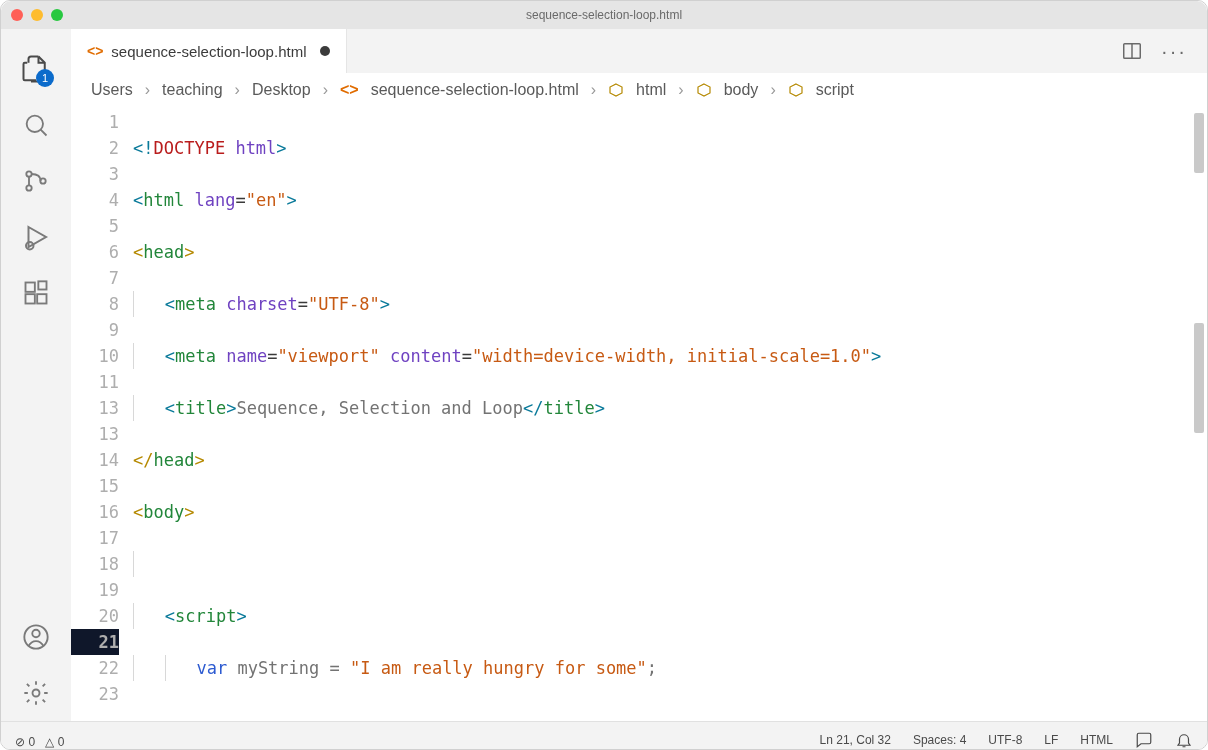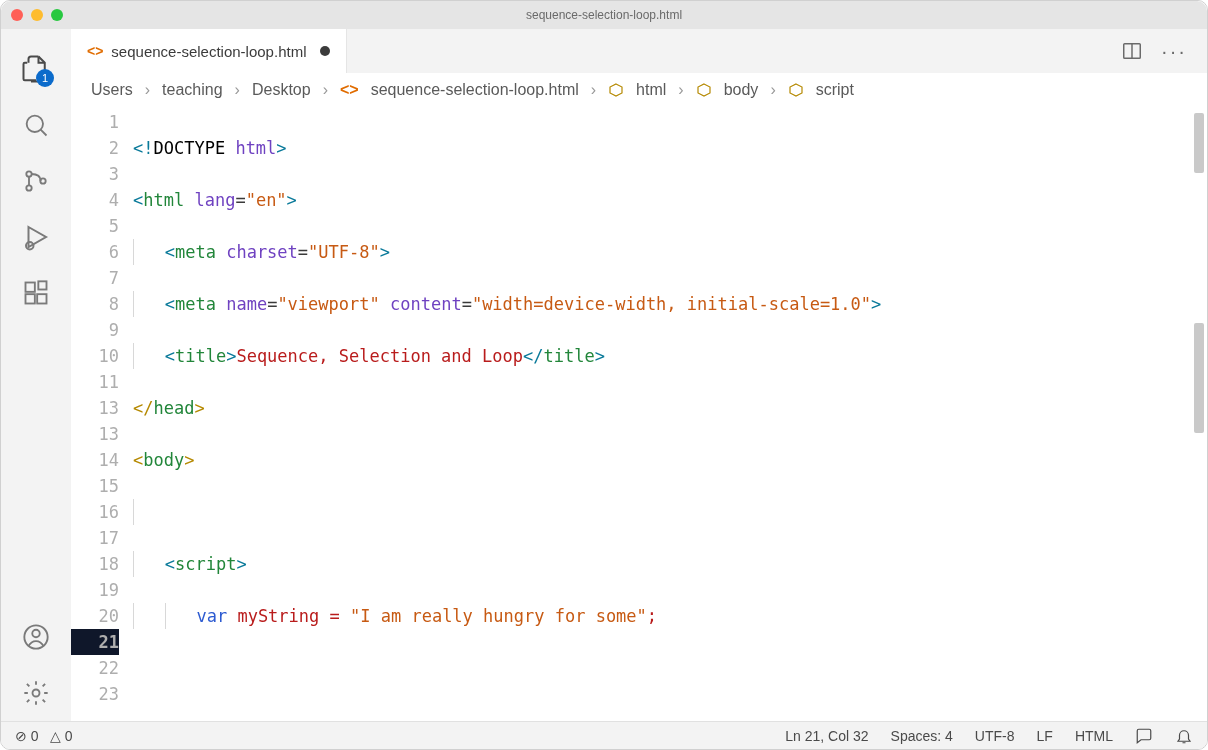--- a/index.html
+++ b/index.html
@@ -87,36 +87,36 @@
     width: 62px; text-align: right; color: #aeaeae;
     padding: 2px 14px 0 0; user-select:none; background:#fff;
   }
   .code { flex:1; padding-top:2px; white-space: pre; position: relative; }
   .line { height: 26px; }
   .hl { background: #0f172a; font-weight: bold; }
   .indent-guide { border-left: 1px solid #d8d8d8; display:inline-block; height:26px; vertical-align:top; }
   
   .br1 { color:#0a7a9a; } 
   .br2 { color:#b58900; }
-  .dkw { color:#000000; } 
+  .dkw { color:#b91c1c; } 
   .tagname { color:#22863a; }
   .attr { color:#6f42c1; }
   .eq { color:#3a3a3a; }
   .str { color:#c75a13; }
-  .plain { color:#b91c1c; }
+  .plain { color:#737373; }
   .kw { color:#2d5bd1; }
   .strlit { color:#c75a13; }
   .minimap {
     width: 16px; background:#fff;
   }
   .minimap-thumb { background:#c9c9c9; width:10px; margin-left:3px; border-radius:2px; }
   
   .statusbar {
     height: 28px; background:#f3f3f3; border-top:1px solid #e1e1e1;
-    display:flex; align-items:center; font-size:14px; color:#4a4a4a;
+    display:flex; align-items:flex-end; font-size:12px; color:#4a4a4a;
     padding: 0 14px;
     gap: 20px;
   }
   .statusbar .right { margin-left:auto; display:flex; gap:22px; align-items:center; }
   svg { display:block; }
 </style>
 </head>
 <body>
 
 <div class="titlebar">
@@ -258,20 +258,21 @@
         <div class="line">18</div>
         <div class="line">19</div>
         <div class="line">20</div>
         <div class="line hl">21</div>
         <div class="line">22</div>
         <div class="line">23</div>
       </div>
       <div class="code">
 <div class="line"><span class="br1">&lt;!</span><span class="dkw">DOCTYPE</span><span class="plain"> </span><span class="attr">html</span><span class="br1">&gt;</span></div>
 <div class="line"><span class="br1">&lt;</span><span class="tagname">html</span><span class="plain"> </span><span class="attr">lang</span><span class="eq">=</span><span class="str">"en"</span><span class="br1">&gt;</span></div>
+<div class="line"><span class="br2">&lt;</span><span class="tagname">head</span><span class="br2">&gt;</span></div>
 <div class="line"><span class="indent-guide"></span>   <span class="br1">&lt;</span><span class="tagname">meta</span><span class="plain"> </span><span class="attr">charset</span><span class="eq">=</span><span class="str">"UTF-8"</span><span class="br1">&gt;</span></div>
 <div class="line"><span class="indent-guide"></span>   <span class="br1">&lt;</span><span class="tagname">meta</span><span class="plain"> </span><span class="attr">name</span><span class="eq">=</span><span class="str">"viewport"</span><span class="plain"> </span><span class="attr">content</span><span class="eq">=</span><span class="str">"width=device-width, initial-scale=1.0"</span><span class="br1">&gt;</span></div>
 <div class="line"><span class="indent-guide"></span>   <span class="br1">&lt;</span><span class="tagname">title</span><span class="br1">&gt;</span><span class="plain">Sequence, Selection and Loop</span><span class="br1">&lt;/</span><span class="tagname">title</span><span class="br1">&gt;</span></div>
 <div class="line"><span class="br2">&lt;/</span><span class="tagname">head</span><span class="br2">&gt;</span></div>
 <div class="line"><span class="br2">&lt;</span><span class="tagname">body</span><span class="br2">&gt;</span></div>
 <div class="line"><span class="indent-guide"></span></div>
 <div class="line"><span class="indent-guide"></span>   <span class="br1">&lt;</span><span class="tagname">script</span><span class="br1">&gt;</span></div>
 <div class="line"><span class="indent-guide"></span>   <span class="indent-guide"></span>   <span class="kw">var</span><span class="plain"> </span><span class="plain">myString</span><span class="plain"> = </span><span class="strlit">"I am really hungry for some"</span><span class="plain">;</span></div>
 
 

